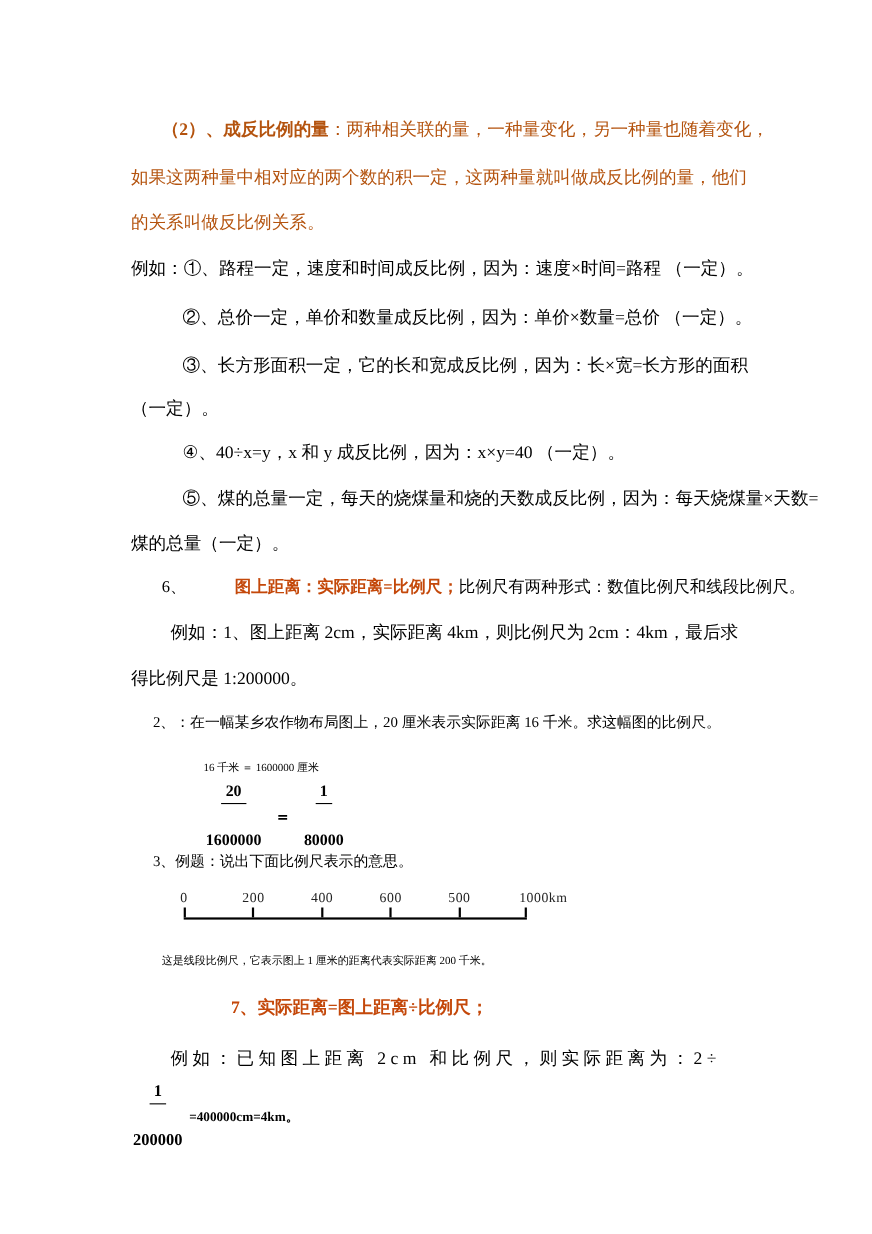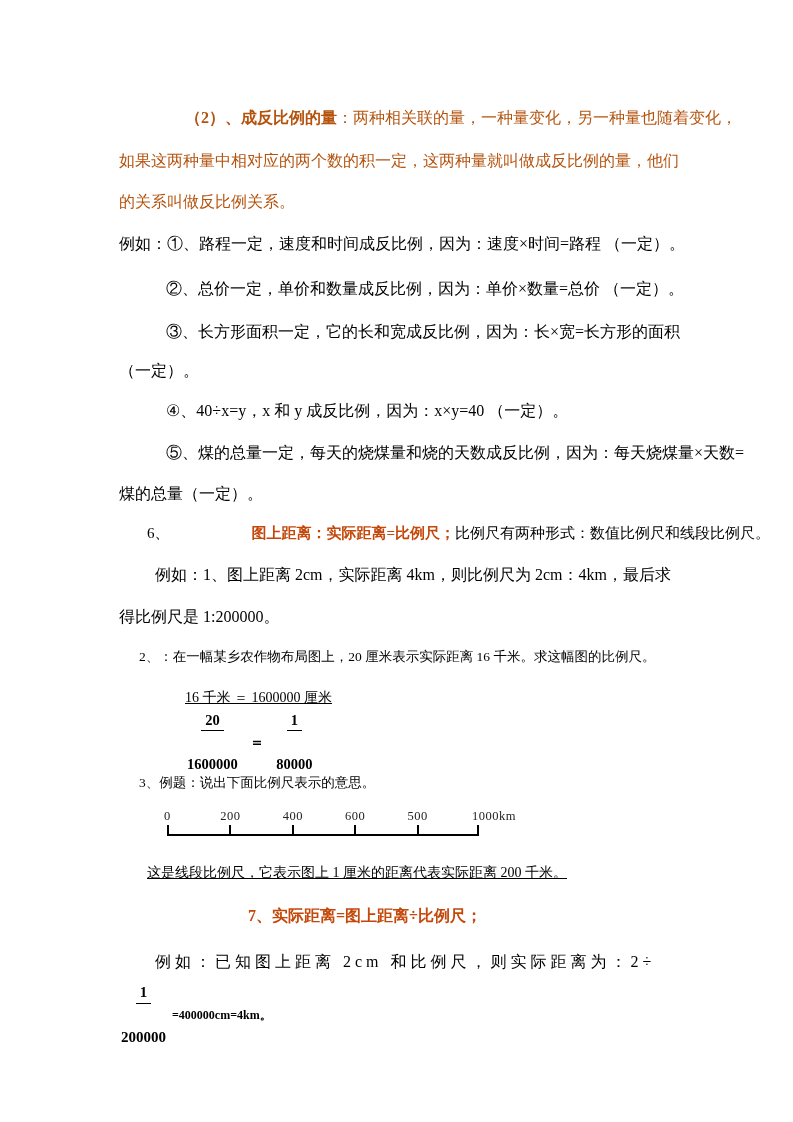--- a/index.html
+++ b/index.html
@@ -6,30 +6,30 @@
   html,body { background:#ffffff; }
   body {
     width:793px; height:1122px; overflow:hidden;
     font-family:"Liberation Serif","DejaVu Serif",serif;
     color:#000;
   }
   .page { width:793px; height:1122px; padding:96px 100px 0 119px; background:#fff; }
   .ln { display:flex; align-items:center; font-size:16px; white-space:nowrap; }
   .orange { color:var(--accent-brown,#b4530e); }
   .red { color:var(--accent-red,#c4480a);padding-left:44px; }
-  .bold { font-weight:bold;margin-left:38px; }
+  .bold { font-weight:bold; }
   .gap-l { margin-left:30px; }
   
   .ind-para { padding-left:28px; }
   .ind-circ { padding-left:47px; }
   .ind-ex   { padding-left:36px; }
   .ind-sm   { padding-left:20px; }
   .ind-conv { padding-left:66px; }
   .sm  { font-size:13.5px; }
-  .md  { font-size:14px;text-decoration:underline; }
+  .md  { font-size:10px; }
   
   .frac { display:inline-flex; flex-direction:column; align-items:center; line-height:1.3; font-weight:bold; }
   .fnum { border-bottom:1.6px solid #000; padding:0 4px; }
   .fden { padding:0 2px;margin-top:24px; }
   .fr-row { display:flex; align-items:center; font-size:14.5px; font-weight:bold; }
   .fr-eq { margin:0 10px; }
   
   .scalewrap { position:relative; margin-left:48px; width:312px; }
   .scale-labels { position:relative; height:17px; font-size:12.5px; color:#222; }
   .slab { position:absolute; top:0; transform:translateX(-45%); letter-spacing:0.5px; }

